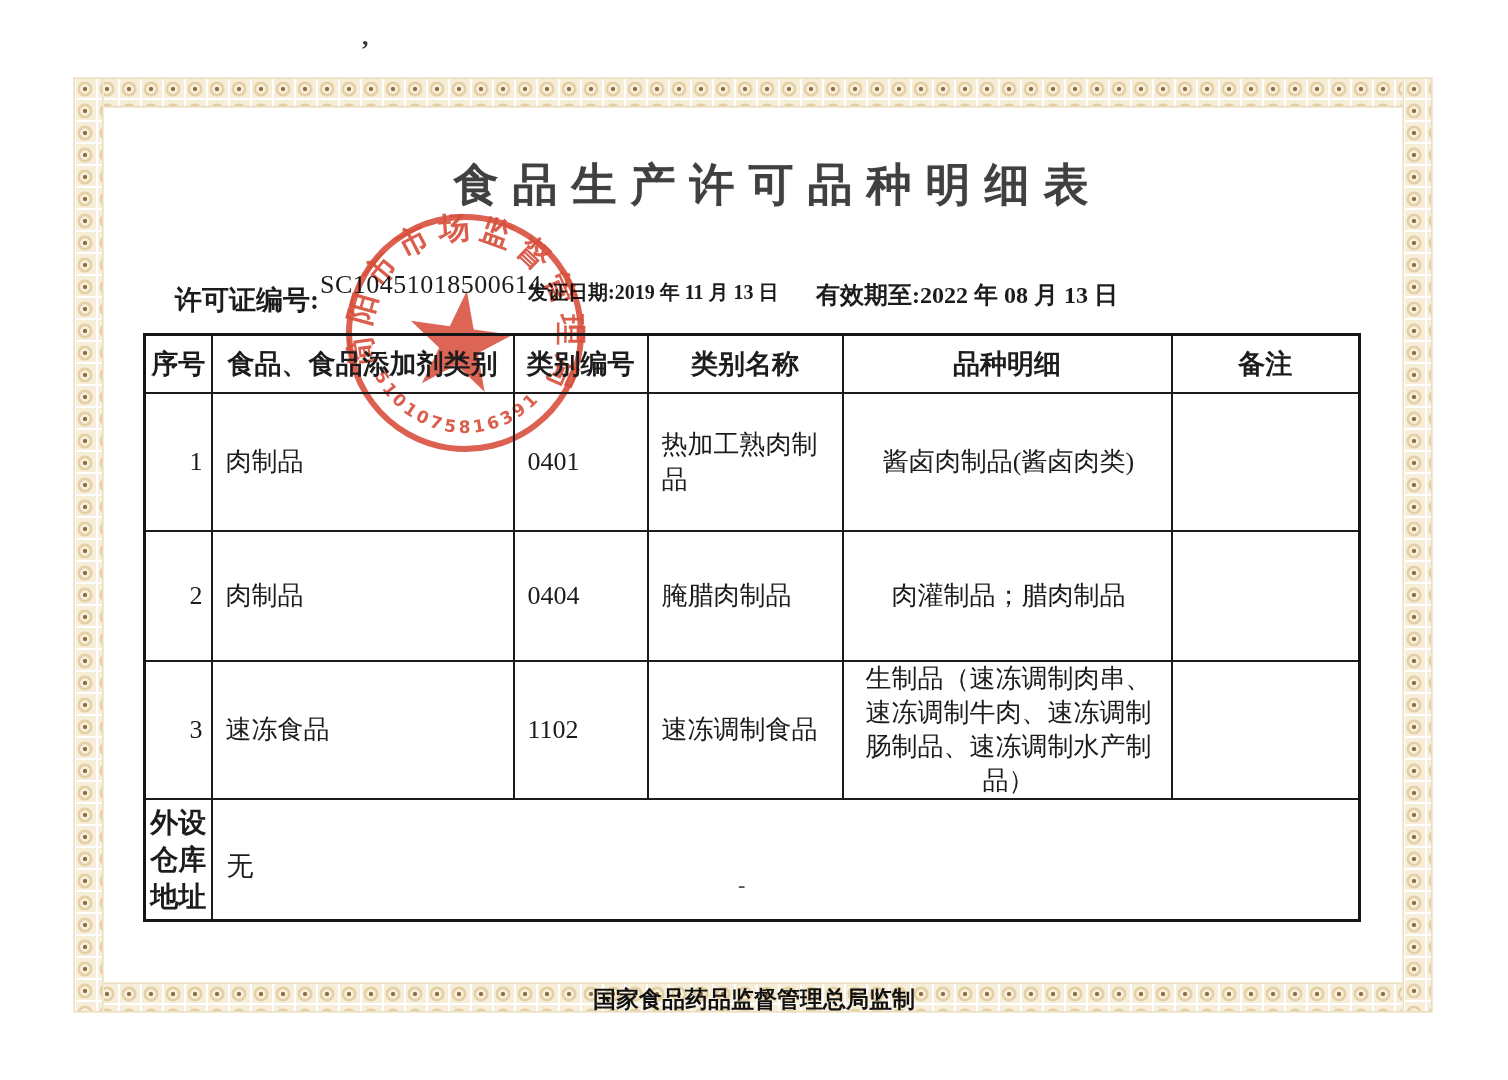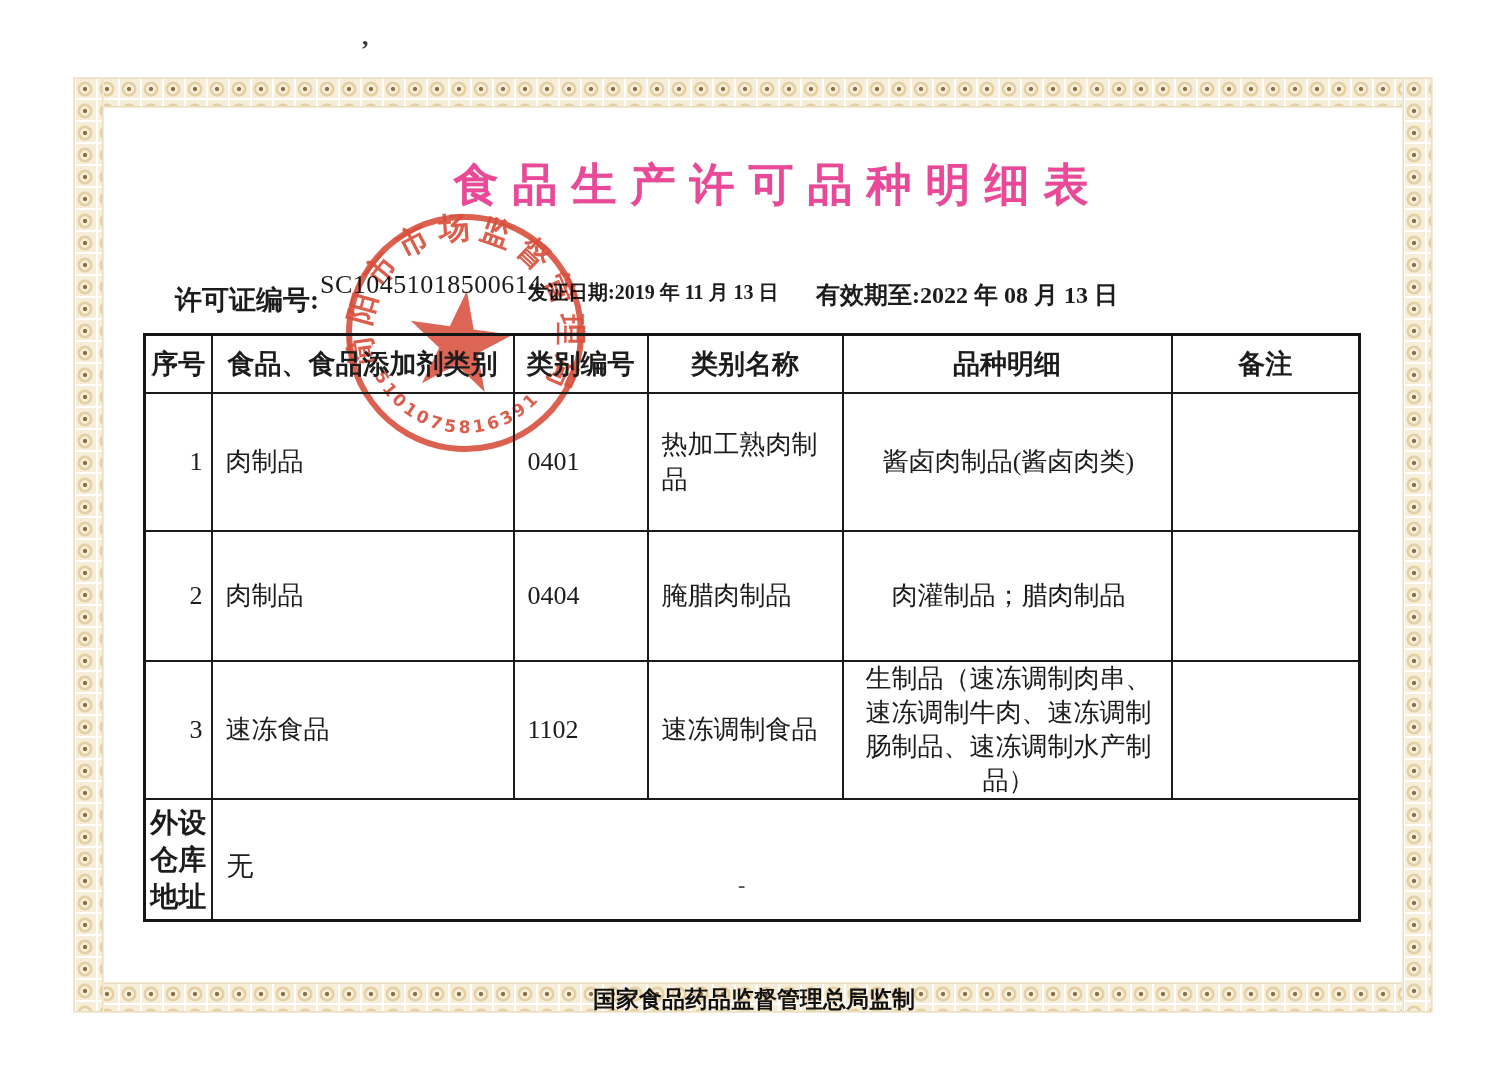--- a/index.html
+++ b/index.html
@@ -20,21 +20,21 @@
   }
   .band-top    { left:74px;   top:78px;  width:1358px; height:29px; }
   .band-bottom { left:74px;   top:983px; width:1358px; height:29px; }
   .band-left   { left:74px;   top:78px;  width:29px;   height:934px; }
   .band-right  { left:1403px; top:78px;  width:29px;   height:934px; }
 
   
   .doc-title {
     position:absolute; left:98px; top:155px; width:1360px;
     text-align:center; font-size:45px; font-weight:bold;
-    letter-spacing:14px; color:#ec4899;
+    letter-spacing:14px; color:#404040;
     text-shadow:0 0 1px rgba(94,74,38,.35);
   }
 
   
   .lic { position:absolute; white-space:nowrap; }
   .lic-label { left:175px; top:282px; font-size:27px; font-weight:bold;text-align:center; }
   .lic-number { left:320px; top:270px; font-size:26px; letter-spacing:.5px; }
   .lic-issue { left:528px; top:279px; font-size:20px; font-weight:bold; }
   .lic-valid { left:816px; top:279px; font-size:24px; font-weight:bold;text-align:center; }
 

